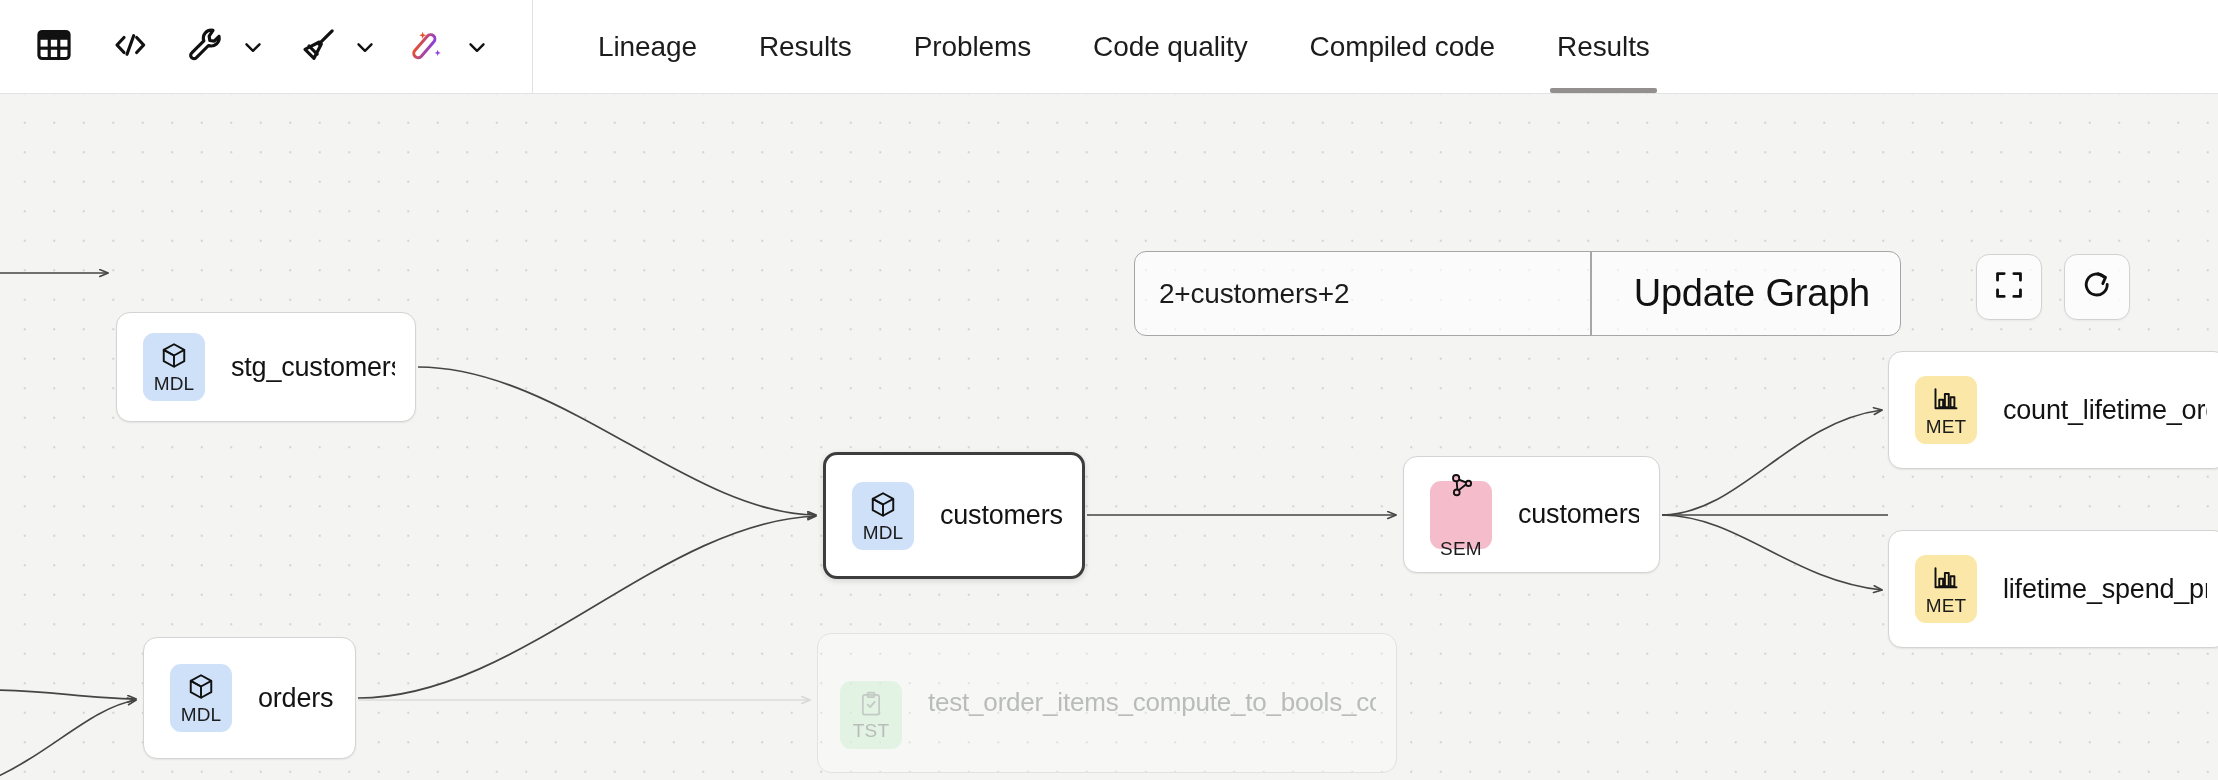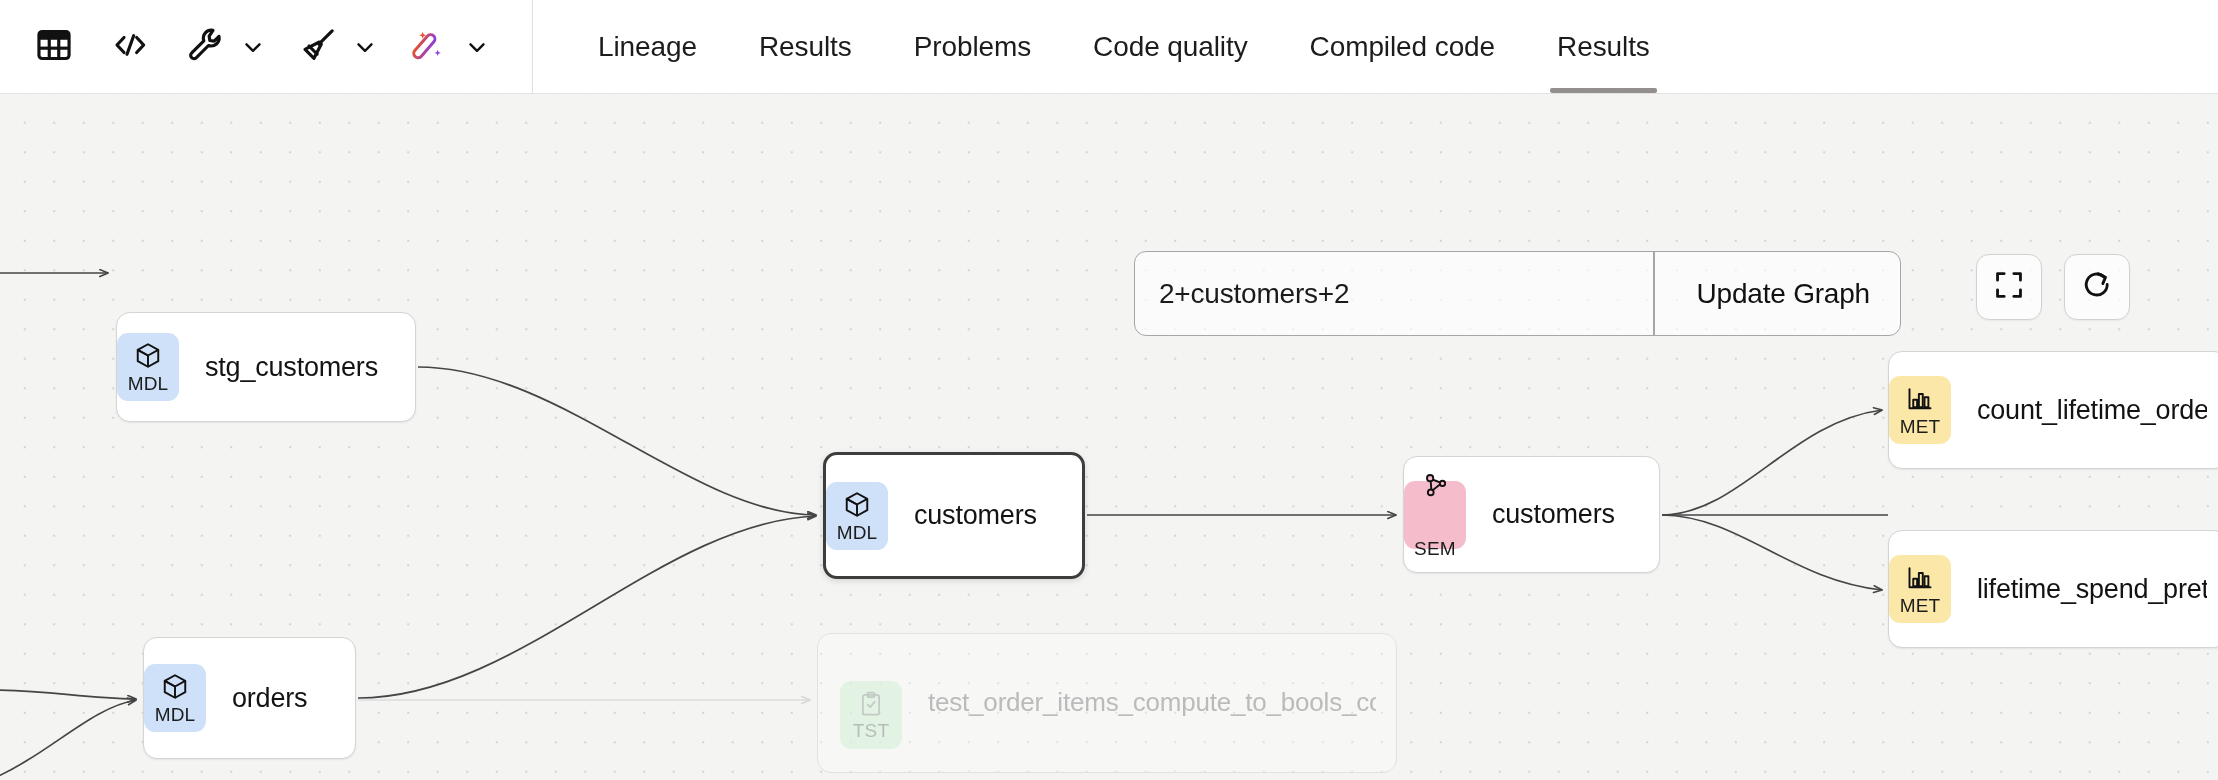--- a/index.html
+++ b/index.html
@@ -92,20 +92,21 @@
   }
   .node.faded {
     background: rgba(255,255,255,0.30);
     border: 1.5px solid #e2e2e2;
     box-shadow: none;
   }
   .badge {
     flex: 0 0 auto;
     width: 62px; height: 68px;
     border-radius: 11px;
+    margin-left: 26px;
     display: flex; flex-direction: column;
     align-items: center; justify-content: center;
     gap: 0px;
   }
   .badge-mdl { background: #cfe1f8; }
   .badge-sem { background: #f5bdcc; gap: 35px; }
   .badge-met { background: #fbe8a8; }
   .badge-tst { background: rgba(209,240,214,0.55); margin-top: 24px; }
   .badge svg { display: block; }
   .badge-txt {
@@ -152,21 +153,21 @@
     font-family: "Liberation Sans", sans-serif;
     font-size: 28px; color: #1b1b1b;
     padding: 0 24px;
     letter-spacing: -0.2px;
   }
   .search-divider { width: 1.5px; background: #a6a6a6; }
   .update-btn {
     flex: 0 0 auto;
     display: flex; align-items: center; justify-content: center;
     padding: 0 30px;
-    font-size: 28px; color: #111111;
+    font-size: 38px; color: #111111;
     background: transparent; border: none;
     font-family: "Liberation Sans", sans-serif;
     cursor: pointer;
     border-radius: 0 10px 10px 0;
     letter-spacing: -0.2px;
   }
 
   
   .canvas-controls {
     position: absolute; right: 88px; top: 160px;

